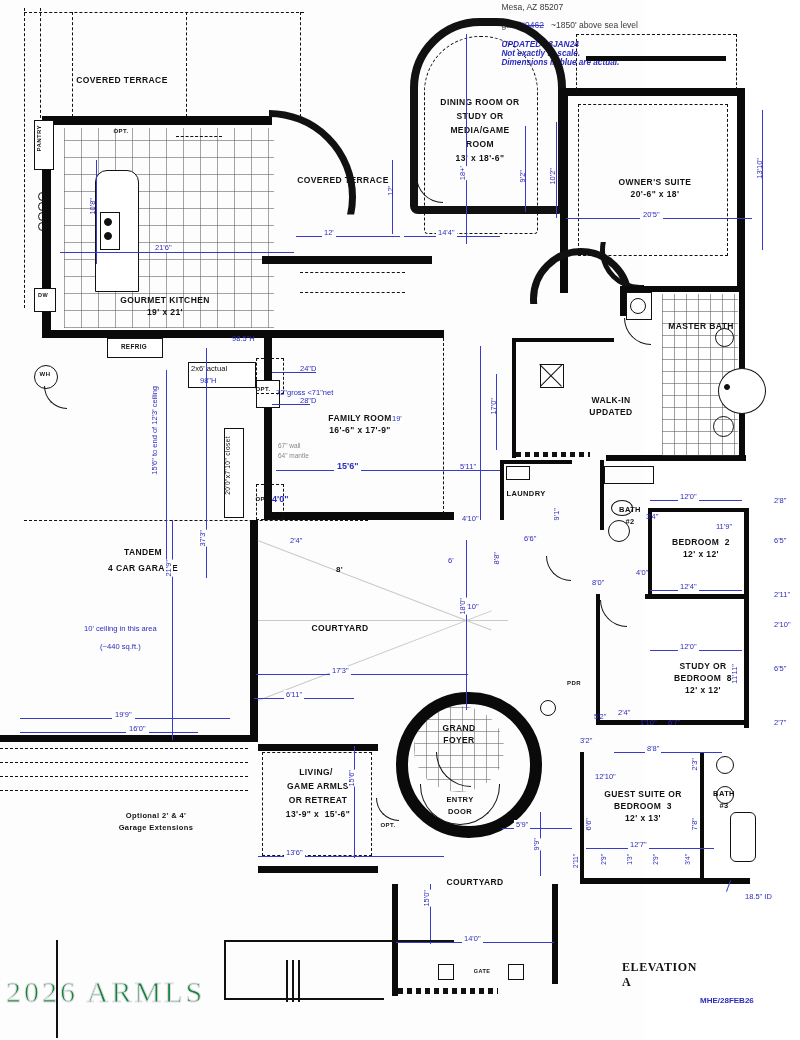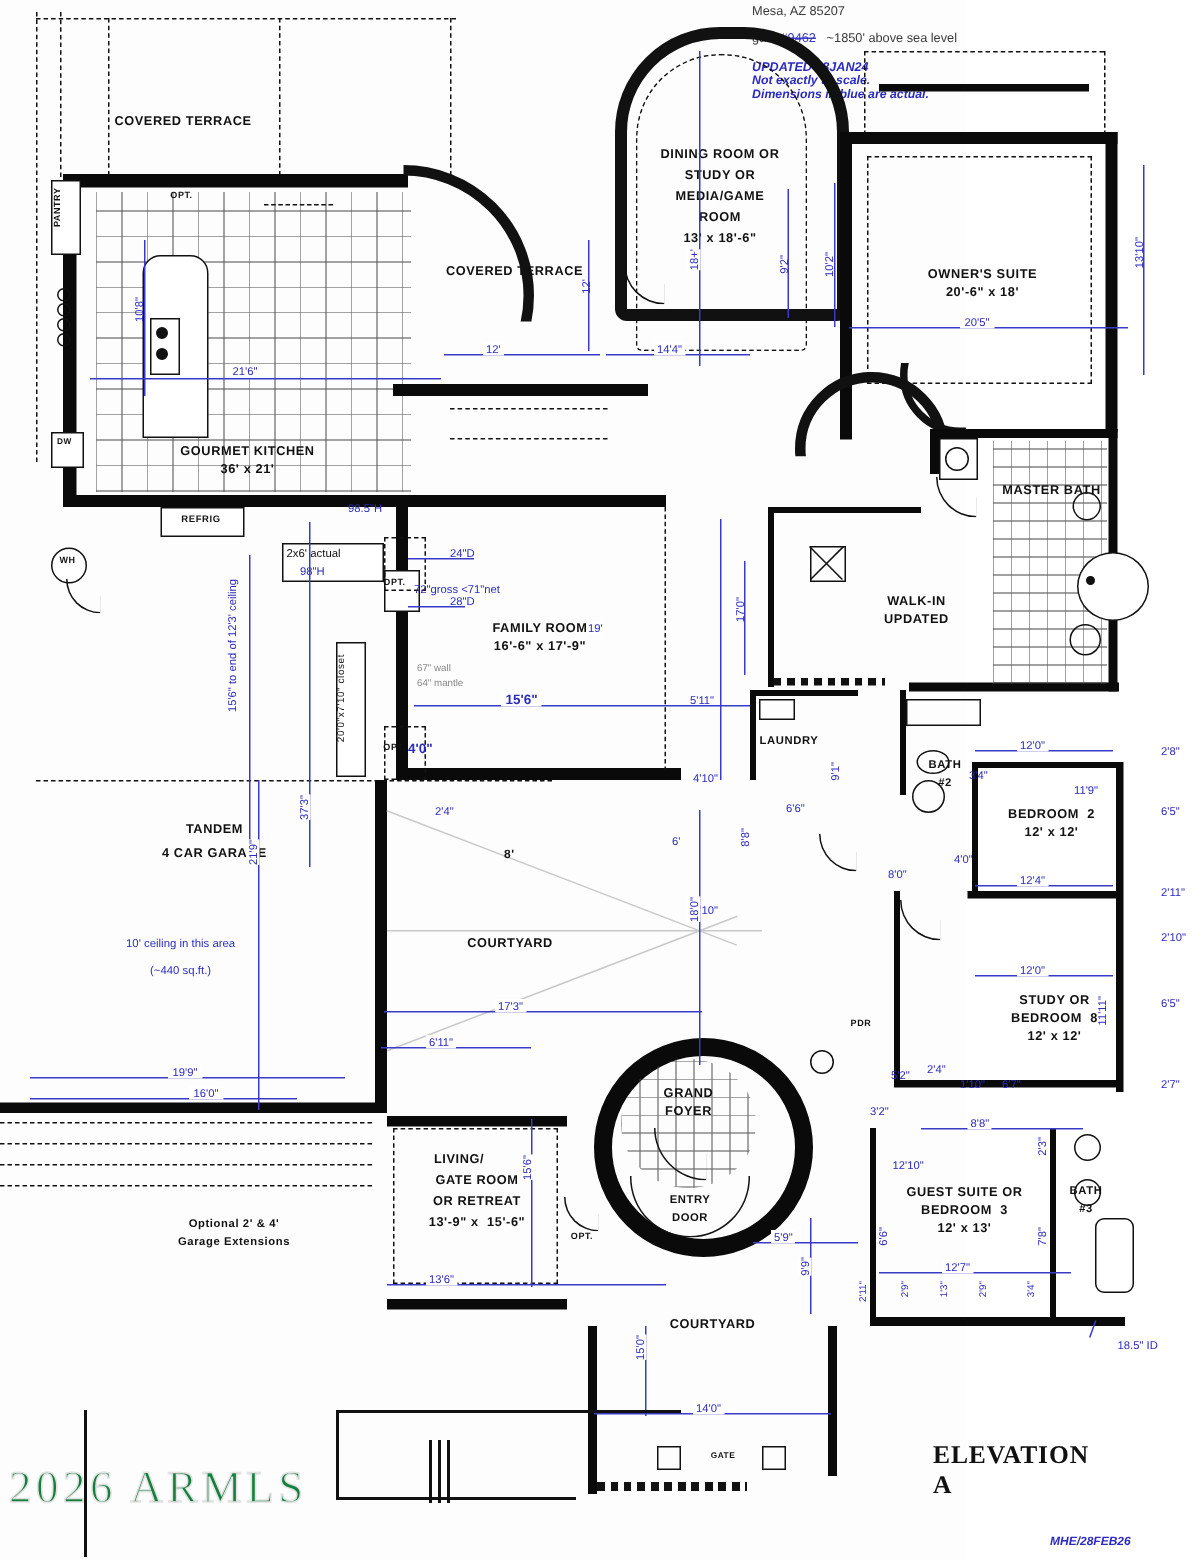--- a/index.html
+++ b/index.html
@@ -25,24 +25,24 @@
   .blue{position:absolute;background:#3a3ac8;}
   .bluev{position:absolute;background:#3a3ac8;}
   .grayln{position:absolute;background:#c9c9c9;}
   
   #hdr{position:absolute;right:6px;top:2px;text-align:left;}
   #hdr .l1{color:#3a3a3a;font-size:8.5px;}
   #hdr .l2{color:#3a3a3a;font-size:8.5px;margin-top:8px;}
   #hdr .strike{text-decoration:line-through;color:#3a3ac8;}
   #hdr .l3{color:#2b2bbf;font-size:8.4px;font-style:italic;font-weight:bold;margin-top:9px;}
   #hdr .l4{color:#2b2bbf;font-size:8.2px;font-style:italic;font-weight:bold;}
-  #elev{position:absolute;left:622px;top:960px;color:#111;font-size:17px;
+  #elev{position:absolute;left:622px;top:960px;color:#111;font-size:12px;
         font-weight:bold;font-family:"Liberation Serif",serif;letter-spacing:.6px;}
-  #mhe{position:absolute;left:700px;top:1023px;color:#2b2bbf;font-size:8px;
-       font-style:italic;font-weight:bold;}
+  #mhe{position:absolute;left:700px;top:996px;color:#2b2bbf;font-size:8px;
+       font-weight:bold;}
   #wm{position:absolute;left:6px;top:975px;font-size:30px;letter-spacing:3px;
       color:#15803d;-webkit-text-stroke:1px #e2e2e2;font-family:"Liberation Serif",serif;}
   
   .tile{position:absolute;
         background-image:repeating-linear-gradient(0deg,rgba(60,60,60,.55) 0 1px,transparent 1px 17px),
                          repeating-linear-gradient(90deg,rgba(60,60,60,.55) 0 1px,transparent 1px 17px);}
   .tilesm{position:absolute;
         background-image:repeating-linear-gradient(0deg,rgba(60,60,60,.6) 0 1px,transparent 1px 12px),
                          repeating-linear-gradient(90deg,rgba(60,60,60,.6) 0 1px,transparent 1px 12px);}
   .hatch{position:absolute;
@@ -76,21 +76,21 @@
   <div class="dashv" style="left:300px;top:12px;height:105px;"></div>
   <div class="dashv" style="left:186px;top:12px;height:105px;"></div>
 
   <div class="lbl md" style="left:62px;top:76px;width:120px;">COVERED TERRACE</div>
 
   <div class="w" style="left:42px;top:116px;width:230px;height:9px;"></div>
   <div class="w" style="left:42px;top:116px;width:9px;height:220px;"></div>
   <div class="w" style="left:42px;top:330px;width:230px;height:8px;"></div>
   <div class="tile" style="left:64px;top:128px;width:210px;height:200px;opacity:.85;"></div>
   <div class="lbl md" style="left:100px;top:296px;width:130px;">GOURMET KITCHEN</div>
-  <div class="lbl md" style="left:110px;top:308px;width:110px;">36' x 21'</div>
+  <div class="lbl md" style="left:110px;top:308px;width:110px;">19' x 21'</div>
 
   <div class="box" style="left:34px;top:120px;width:18px;height:48px;background:#fff;"></div>
   <div class="lbl" style="left:28px;top:118px;width:14px;height:48px;font-size:6px;">
     <span class="vert" style="display:inline-block;">PANTRY</span>
   </div>
 
   <div class="box" style="left:95px;top:170px;width:42px;height:120px;background:#fff;border-radius:12px 12px 0 0;"></div>
   <div class="box" style="left:100px;top:212px;width:18px;height:36px;"></div>
   <div class="circ" style="left:104px;top:218px;width:6px;height:6px;background:#111;"></div>
   <div class="circ" style="left:104px;top:232px;width:6px;height:6px;background:#111;"></div>
@@ -231,22 +231,22 @@
   <div class="lbl md" style="left:290px;top:624px;width:100px;">COURTYARD</div>
   <div class="grayln" style="left:258px;top:540px;width:250px;height:1px;transform:rotate(21deg);transform-origin:0 0;"></div>
   <div class="grayln" style="left:258px;top:700px;width:250px;height:1px;transform:rotate(-21deg);transform-origin:0 0;"></div>
   <div class="grayln" style="left:258px;top:620px;width:250px;height:1px;"></div>
   <div class="lbl" style="left:336px;top:566px;font-size:8px;">8'</div>
   <div class="lbl" style="left:336px;top:666px;font-size:8px;">8'</div>
 
   <div class="dashbox" style="left:262px;top:752px;width:108px;height:102px;"></div>
   <div class="w" style="left:258px;top:744px;width:120px;height:7px;"></div>
   <div class="w" style="left:258px;top:866px;width:120px;height:7px;"></div>
-  <div class="lbl md" style="left:254px;top:768px;width:104px;">LIVING/</div>
-  <div class="lbl md" style="left:266px;top:782px;width:104px;">GATE ROOM</div>
+  <div class="lbl md" style="left:264px;top:768px;width:104px;">LIVING/</div>
+  <div class="lbl md" style="left:266px;top:782px;width:104px;">GAME ARMLS</div>
   <div class="lbl md" style="left:266px;top:796px;width:104px;">OR RETREAT</div>
   <div class="lbl md" style="left:266px;top:810px;width:104px;">13'-9" x  15'-6"</div>
   <div class="lbl" style="left:376px;top:822px;width:24px;font-size:6px;">OPT.</div>
   <div class="door" style="left:376px;top:798px;width:22px;height:22px;"></div>
 
   <div class="arc" style="left:396px;top:692px;width:122px;height:122px;border-width:12px;border-color:#0a0a0a;"></div>
   <div class="tilesm" style="left:414px;top:706px;width:90px;height:86px;opacity:.75;border-radius:50%;"></div>
   <div class="lbl md" style="left:414px;top:724px;width:90px;">GRAND</div>
   <div class="lbl md" style="left:414px;top:736px;width:90px;">FOYER</div>
   <div class="lbl sm" style="left:428px;top:796px;width:64px;">ENTRY</div>

